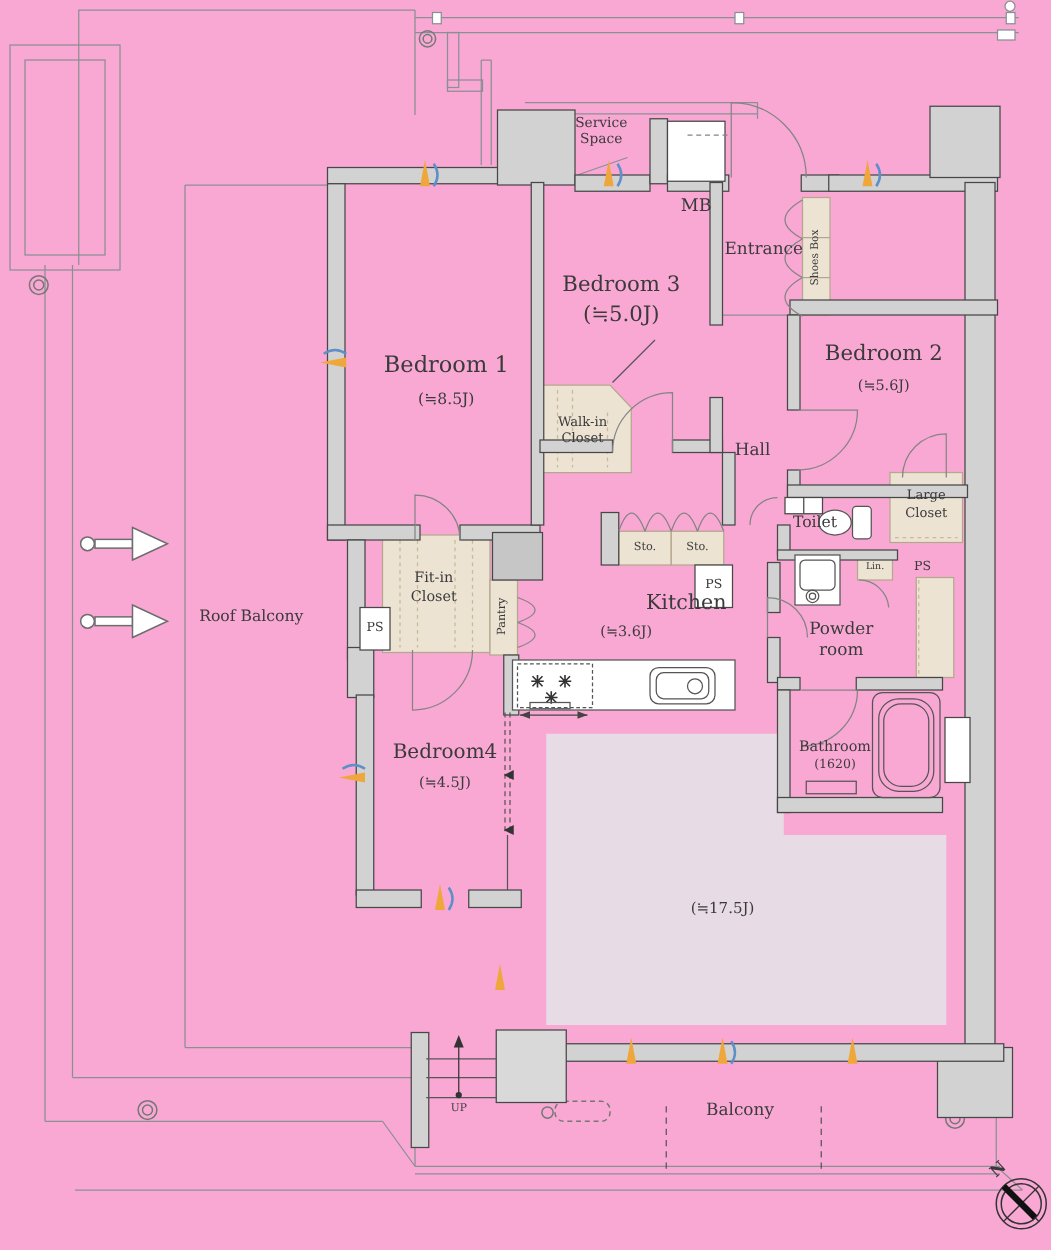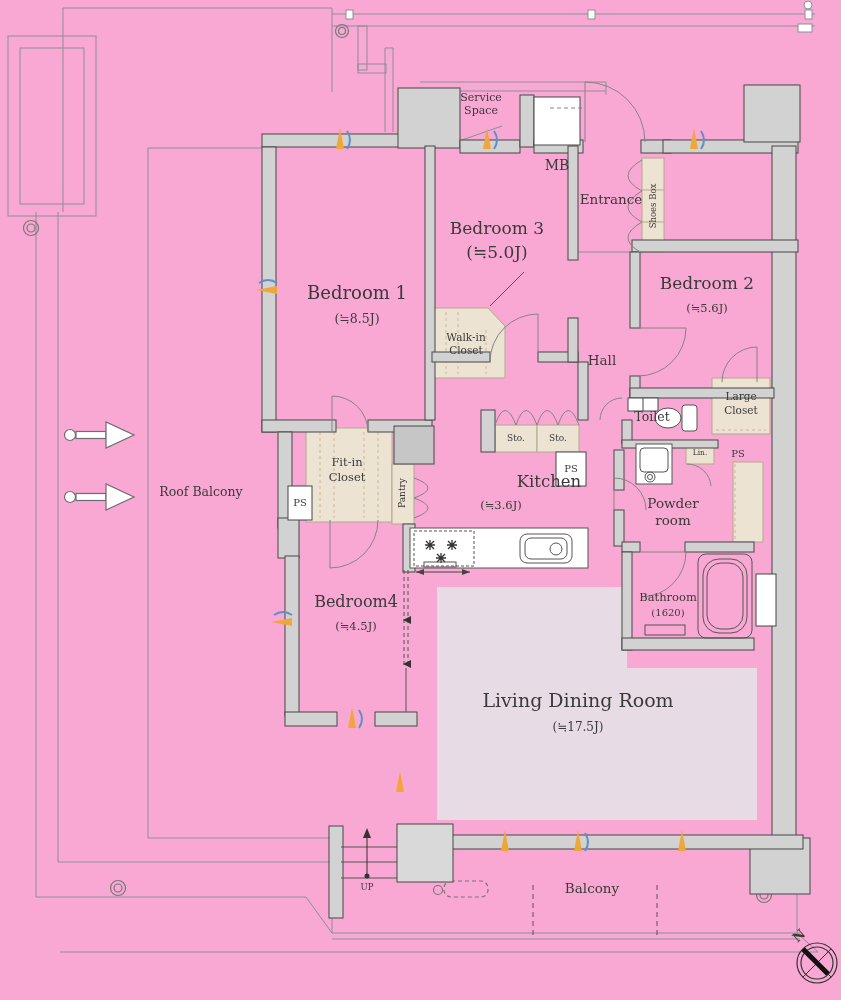--- a/index.html
+++ b/index.html
@@ -294,20 +294,19 @@
 <div class="lbl vert" style="left:403px;top:493px;font-size:9px;">Pantry</div>
 <div class="lbl" style="left:501px;top:482px;font-size:16.5px;margin-left:48px;">Kitchen</div>
 <div class="lbl" style="left:501px;top:505px;font-size:11.5px;">(≒3.6J)</div>
 <div class="lbl" style="left:673px;top:503px;font-size:13.5px;">Powder</div>
 <div class="lbl" style="left:673px;top:520px;font-size:13.5px;">room</div>
 <div class="lbl" style="left:668px;top:597px;font-size:11.5px;">Bathroom</div>
 <div class="lbl" style="left:668px;top:613px;font-size:10px;text-align:center;">(1620)</div>
 
 <div class="lbl" style="left:356px;top:602px;font-size:16px;">Bedroom4</div>
 <div class="lbl" style="left:356px;top:626px;font-size:11.5px;">(≒4.5J)</div>
-<div class="lbl" style="left:578px;top:701px;font-size:19px;">Living Dining Room</div>
 <div class="lbl" style="left:578px;top:727px;font-size:12px;">(≒17.5J)</div>
 
 <div class="lbl" style="left:201px;top:492px;font-size:12.5px;">Roof Balcony</div>
 <div class="lbl" style="left:592px;top:888px;font-size:13.5px;">Balcony</div>
 <div class="lbl" style="left:367px;top:887px;font-size:8.5px;">UP</div>
 <div class="lbl north" style="left:799px;top:936px;font-size:13px;">N</div>
 </div>
 
 </body></html>

